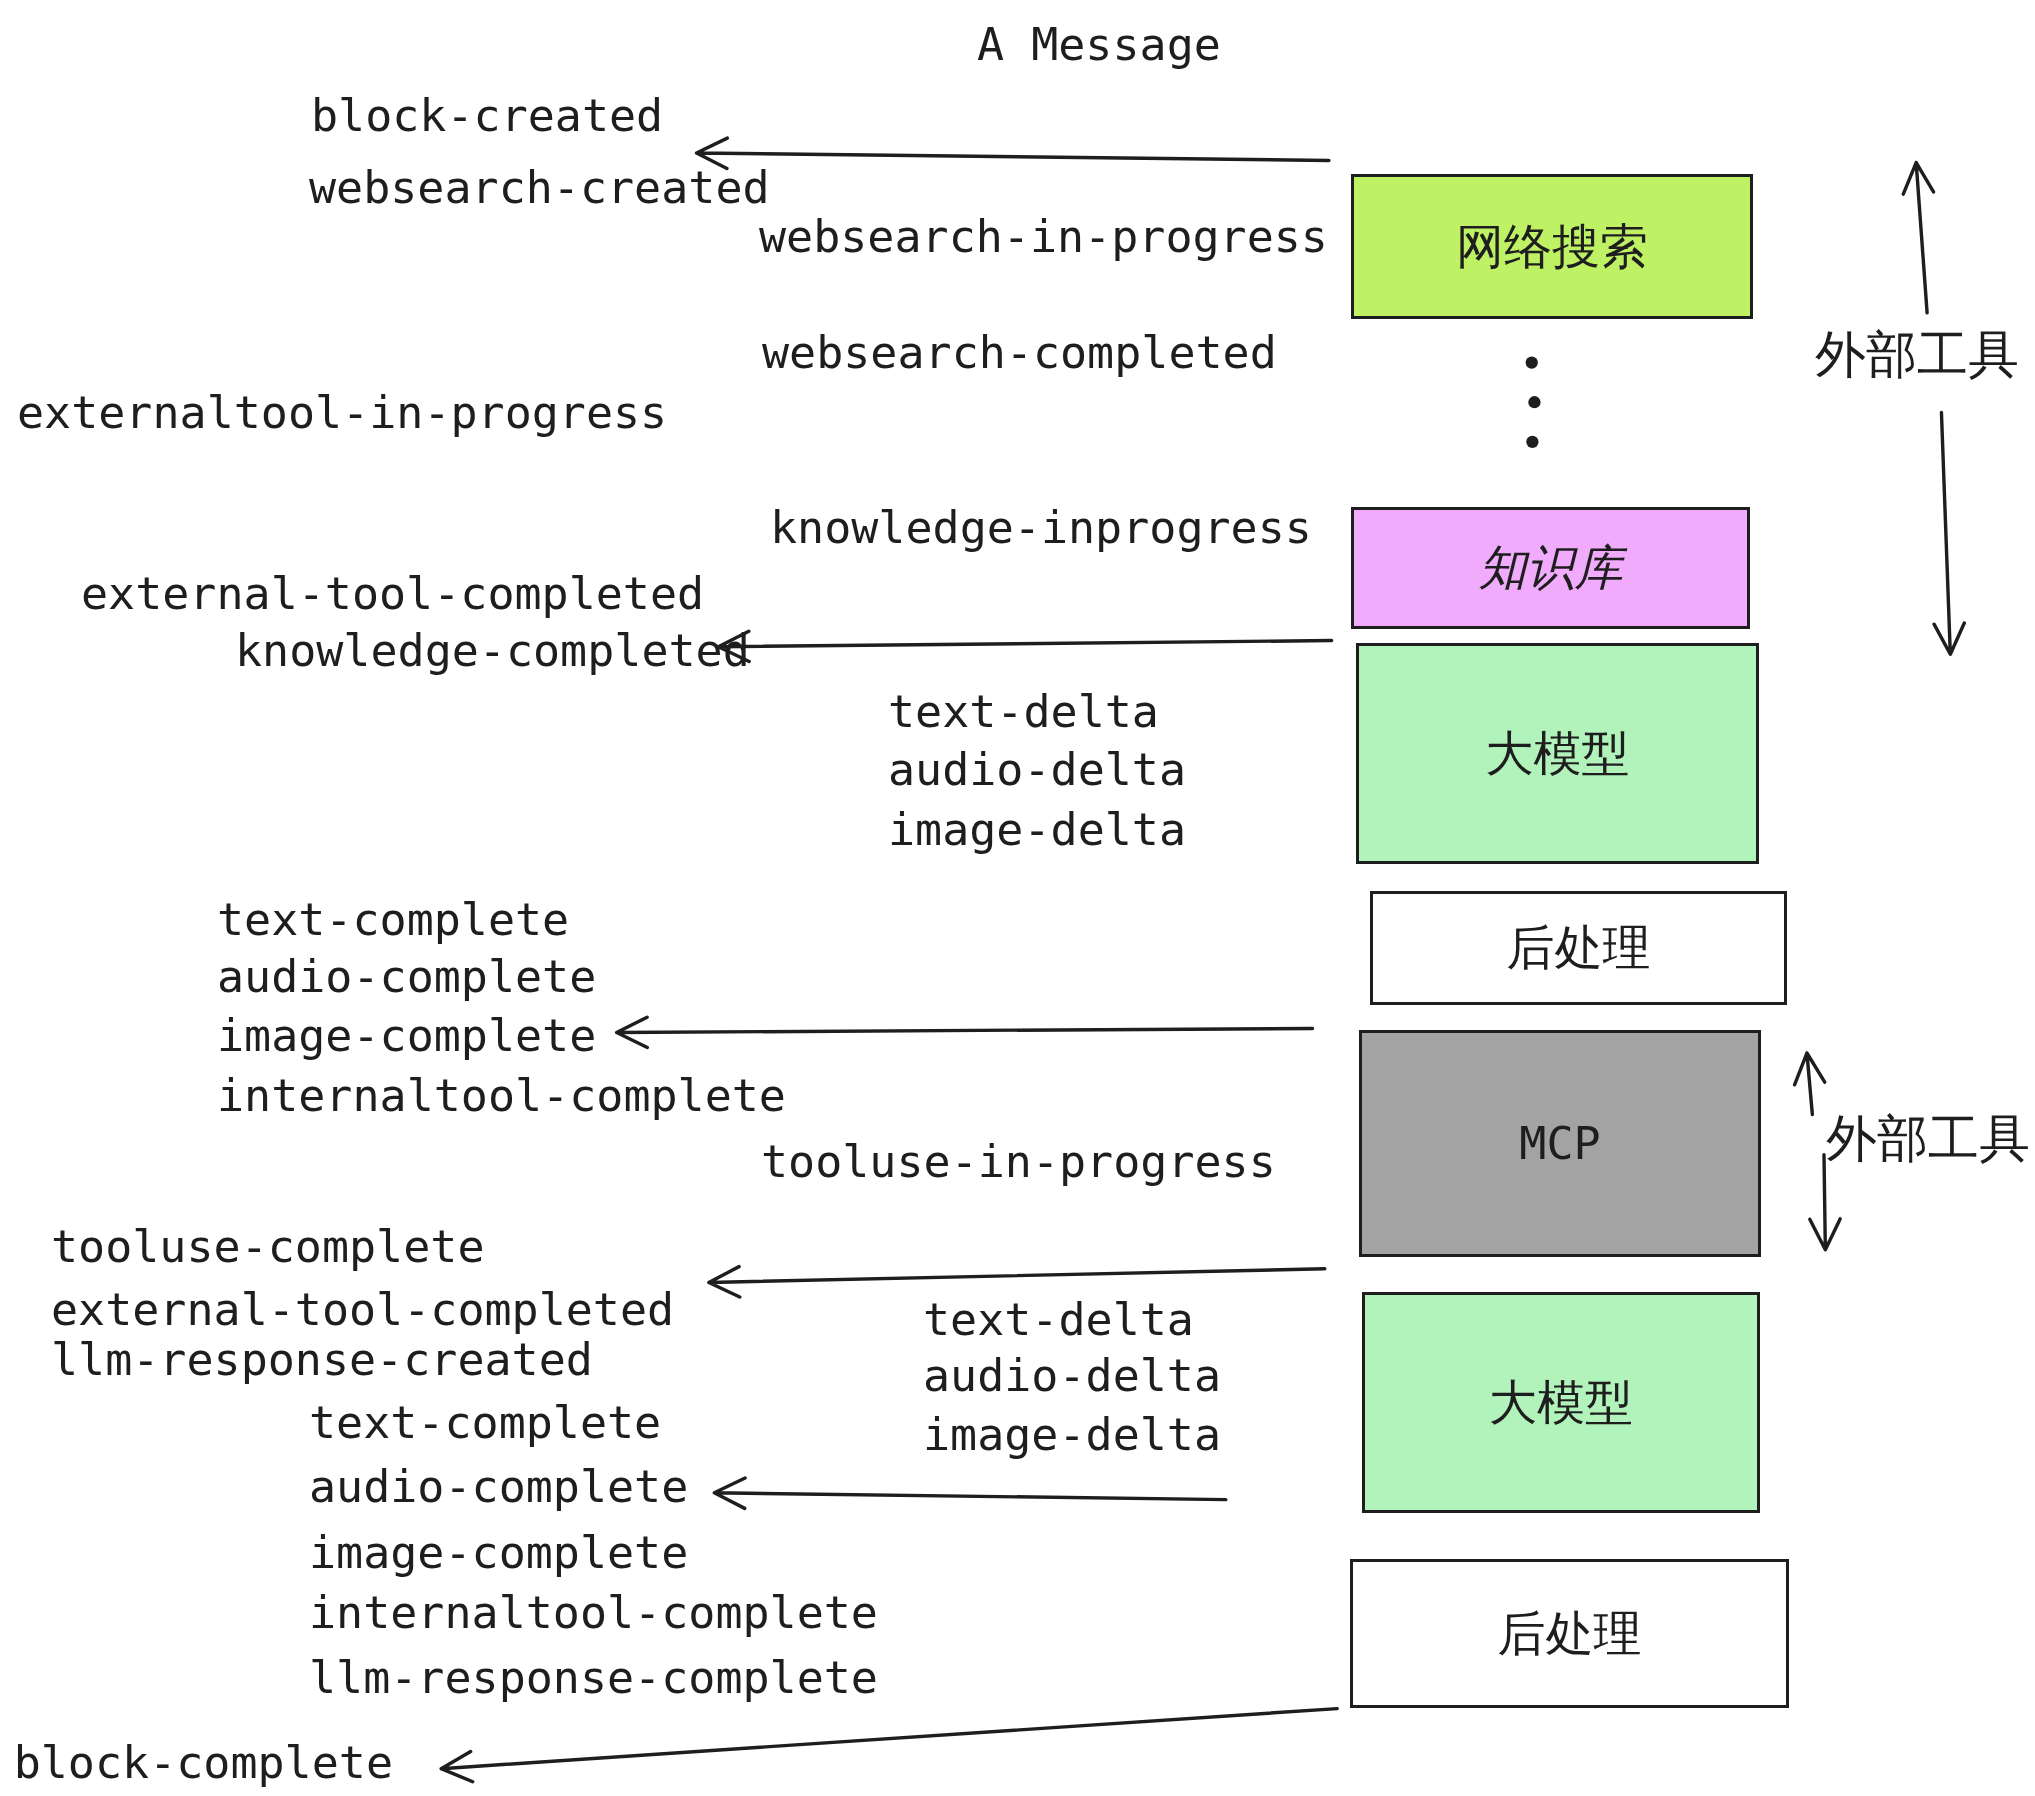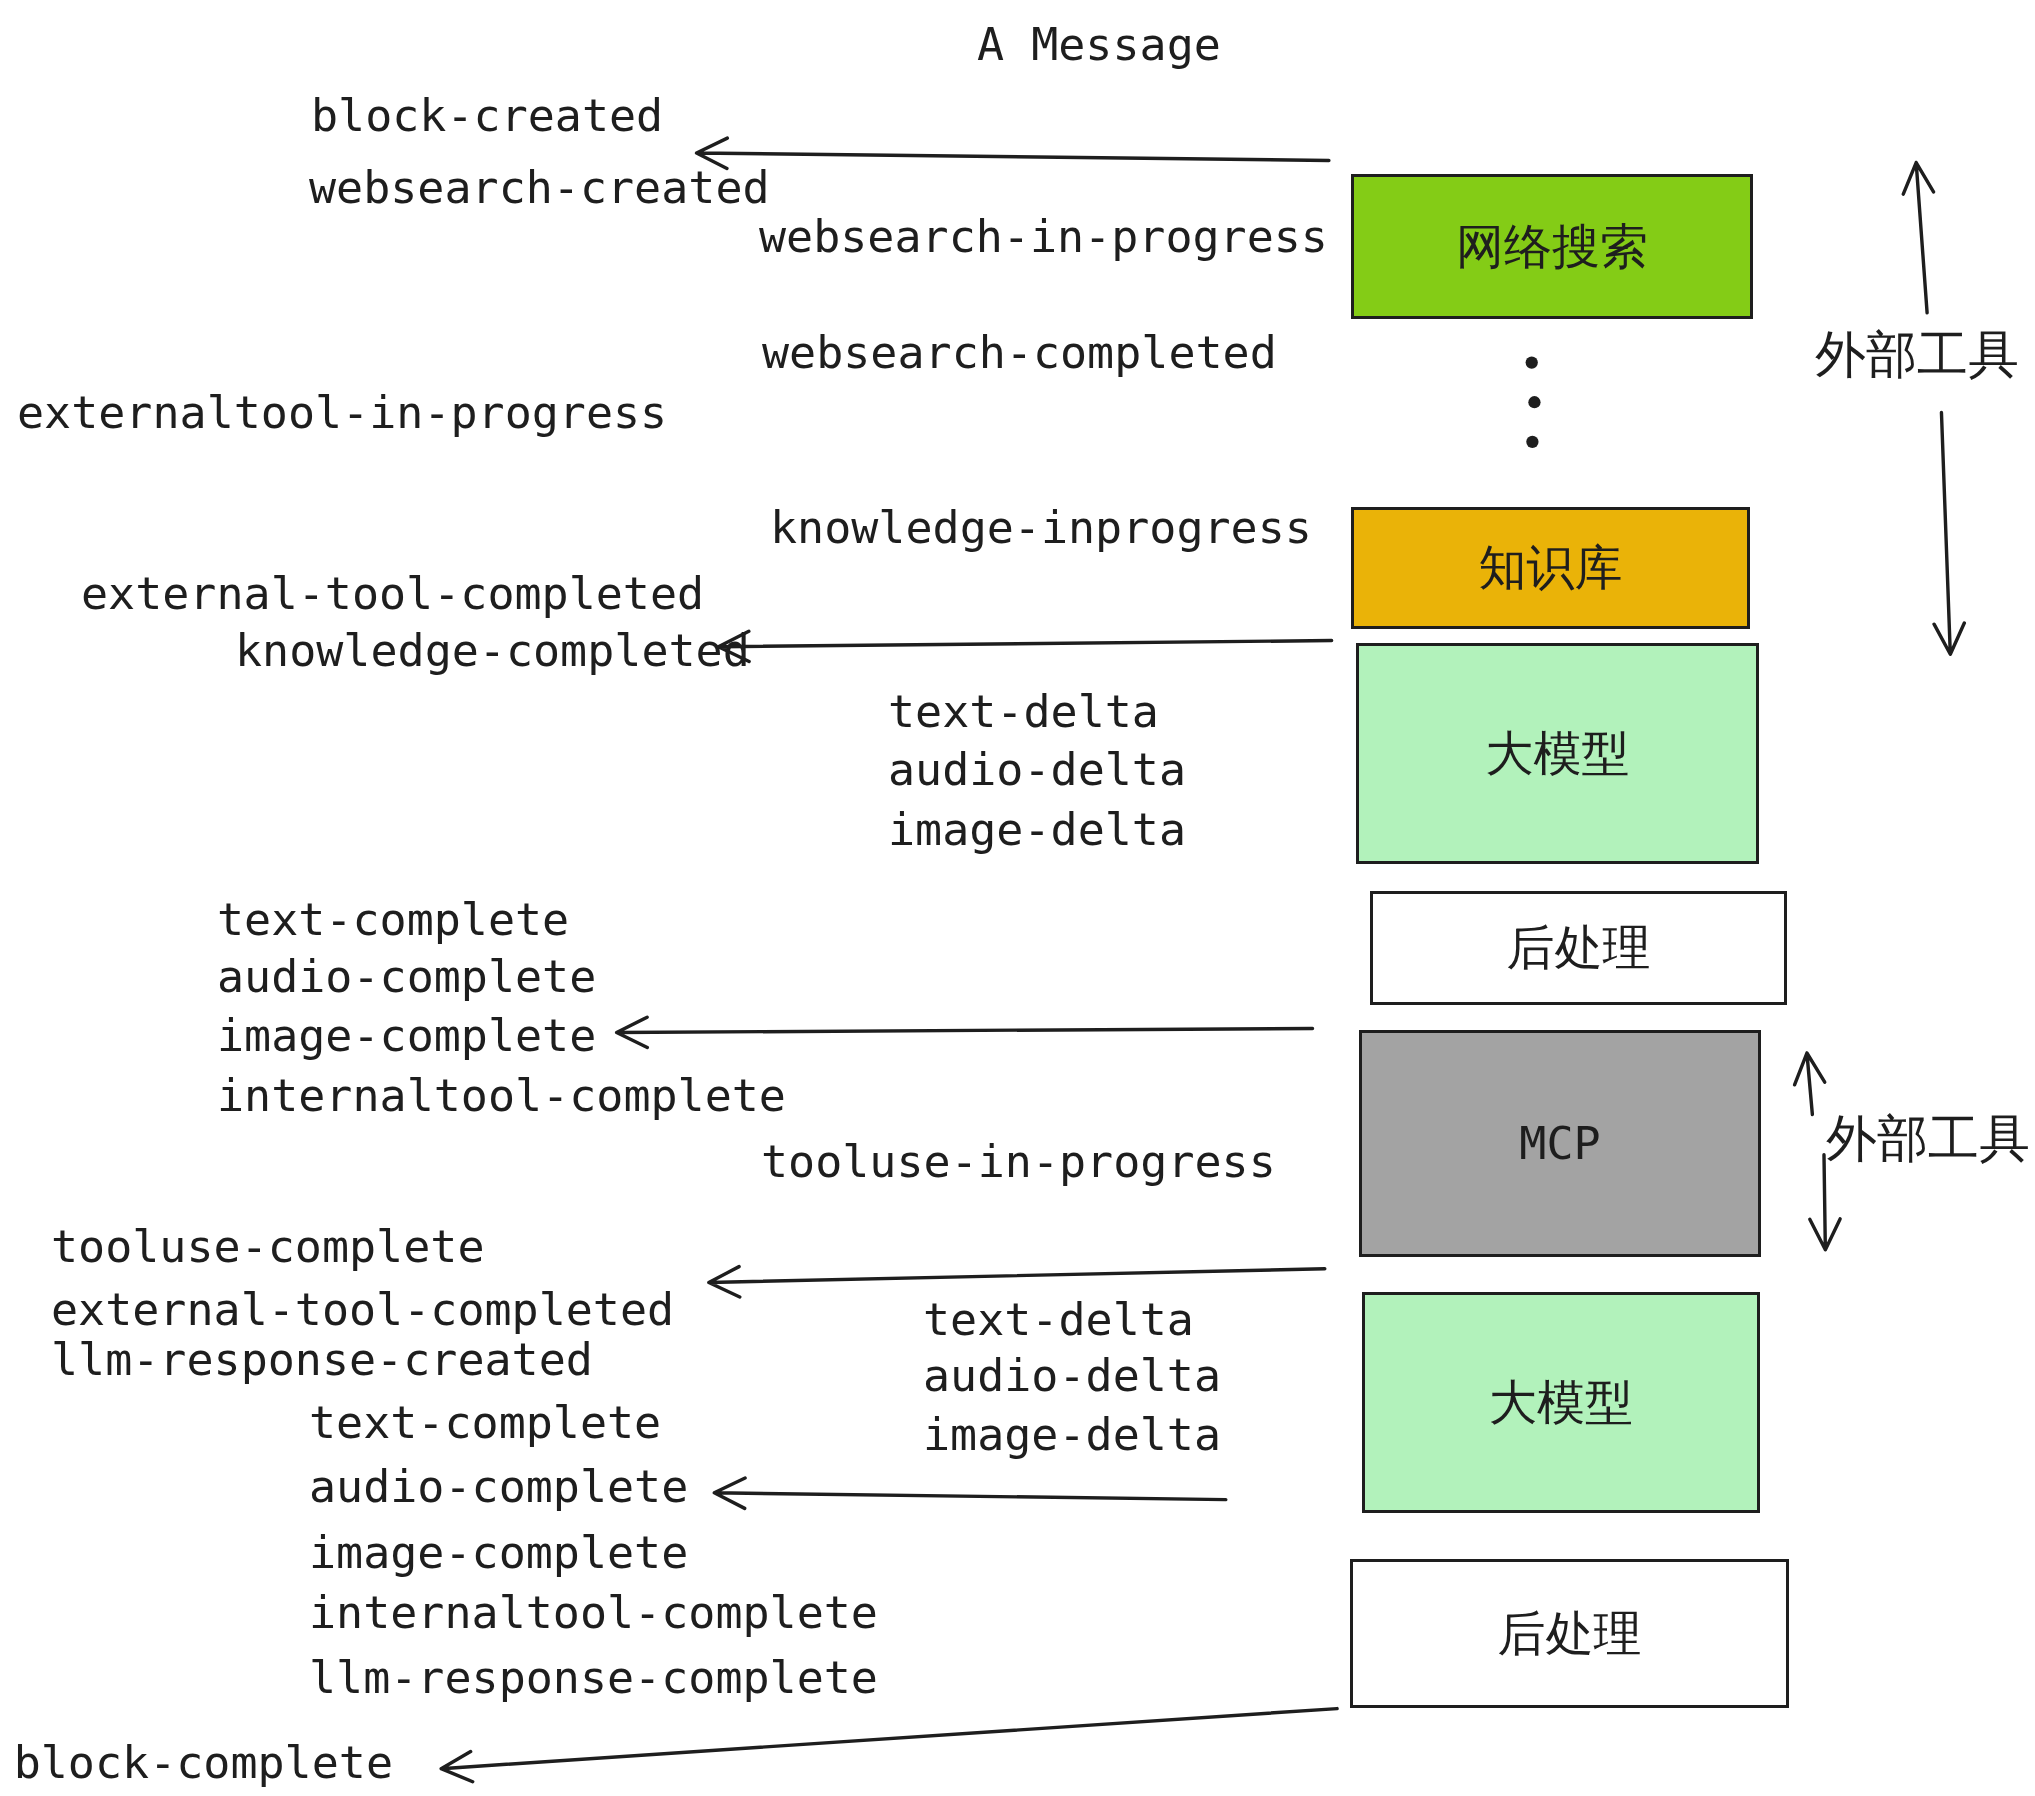--- a/index.html
+++ b/index.html
@@ -17,24 +17,24 @@
   #arrows{position:absolute;left:0;top:0;}
   #arrows path{stroke:#1e1e1e;stroke-width:5;fill:none;stroke-linecap:round;stroke-linejoin:round;}
   #arrows circle{fill:#1e1e1e;stroke:none;}
 </style>
 </head>
 <body>
 
 <div id="stage">
   <div class="title" id="title" style="left: 977px; top: 20.5px;">A Message</div>
   <div id="boxes-layer">
-      <div class="box" style="left: 1351px; top: 174px; width: 402px; height: 145px; background: #84cc16; border-color: rgb(30, 30, 30);">
+      <div class="box" style="left: 1351px; top: 174px; width: 402px; height: 145px; background: #bef264; border-color: rgb(30, 30, 30);">
         <span class="label">网络搜索</span>
       </div>
-      <div class="box" style="left: 1351px; top: 507px; width: 399px; height: 122px; background: #eab308; border-color: rgb(30, 30, 30);">
+      <div class="box" style="left: 1351px; top: 507px; width: 399px; height: 122px; background: #f0abfc; border-color: rgb(30, 30, 30); font-style: italic;">
         <span class="label">知识库</span>
       </div>
       <div class="box" style="left: 1356px; top: 643px; width: 403px; height: 221px; background: rgb(178, 242, 187); border-color: rgb(30, 30, 30);">
         <span class="label">大模型</span>
       </div>
       <div class="box" style="left: 1370px; top: 891px; width: 417px; height: 114px; background: rgb(255, 255, 255); border-color: rgb(30, 30, 30);">
         <span class="label">后处理</span>
       </div>
       <div class="box" style="left: 1359px; top: 1030px; width: 402px; height: 227px; background: #a3a3a3; border-color: rgb(30, 30, 30);">
         <span class="label mono">MCP</span>

